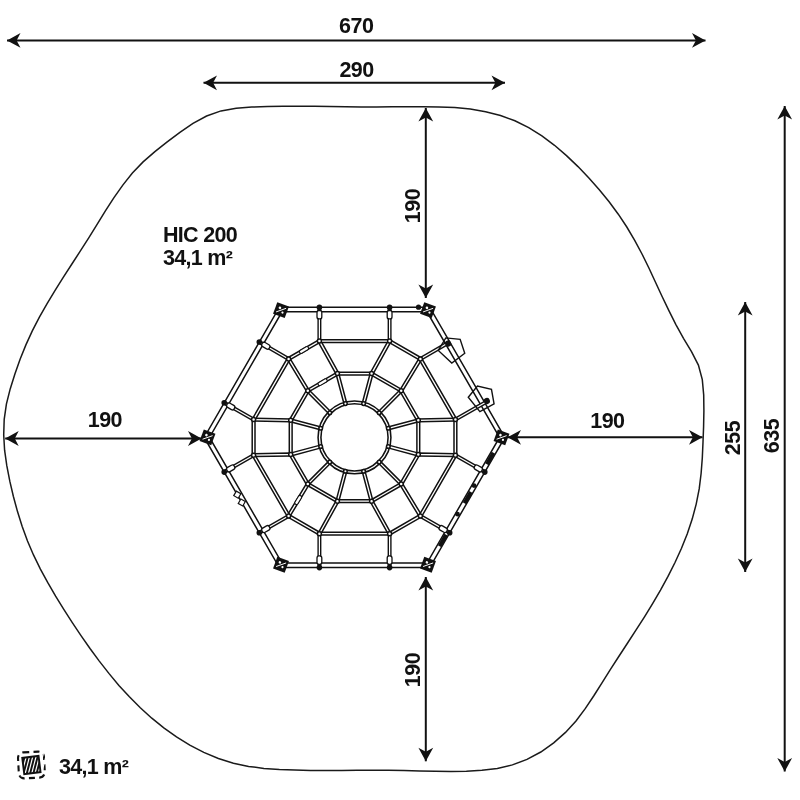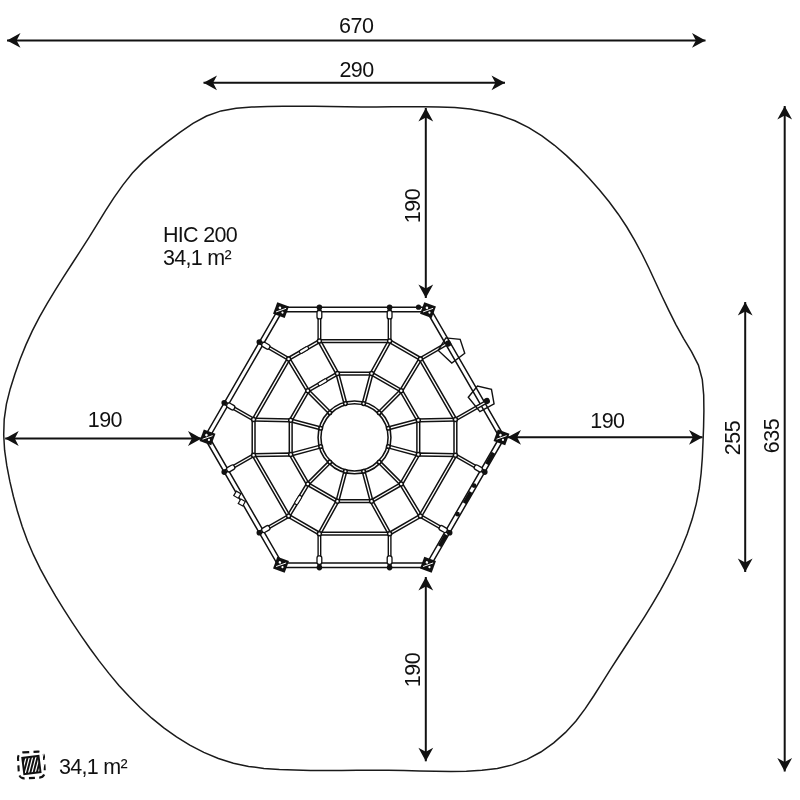--- a/index.html
+++ b/index.html
@@ -1,16 +1,16 @@
 <!DOCTYPE html>
 <html><head>
 <meta charset="utf-8">
 <style>
   html,body { margin:0; padding:0; background:#fff; }
-  .page { width:800px; height:800px; position:relative; }
+  .page { width:800px; height:800px; position:relative;font-weight:bold; }
   text { font-family:"Liberation Sans", sans-serif; fill:#111; }
   .dim { font-size:21.5px; text-anchor:middle; letter-spacing:-0.5px; }
   .lab { font-size:21.5px; letter-spacing:-0.7px; }
 </style>
 </head>
 <body>
 <div class="page">
 <svg width="800" height="800" viewBox="0 0 800 800">
 <rect x="0" y="0" width="800" height="800" fill="#fff"></rect>
 

